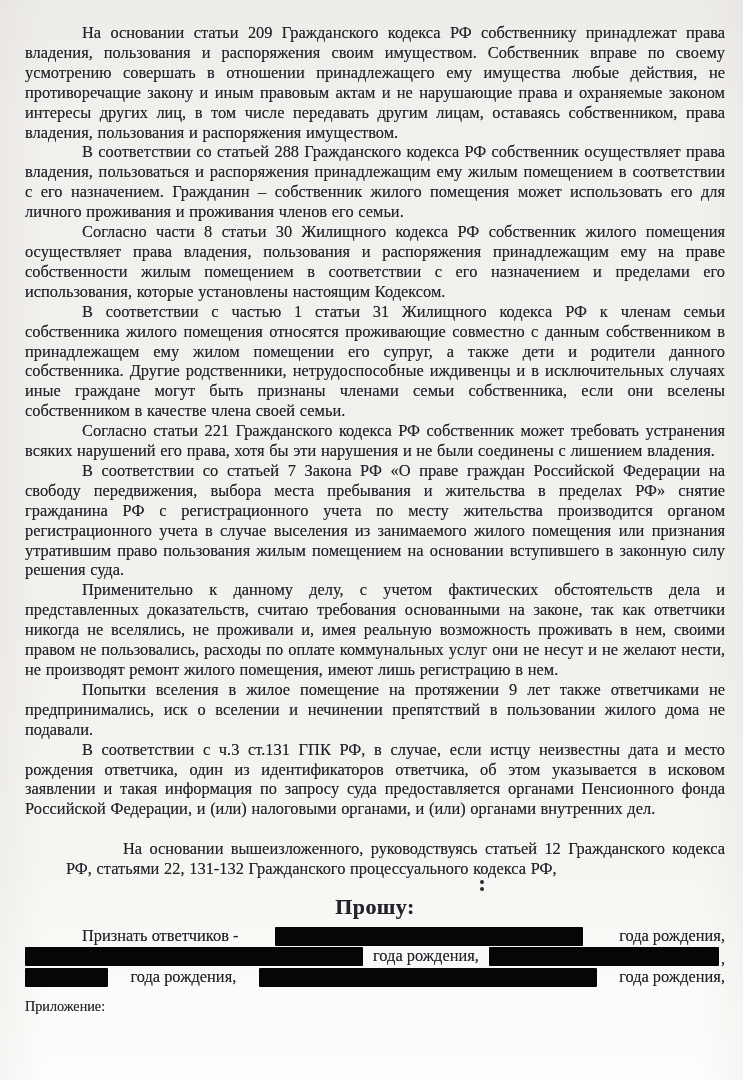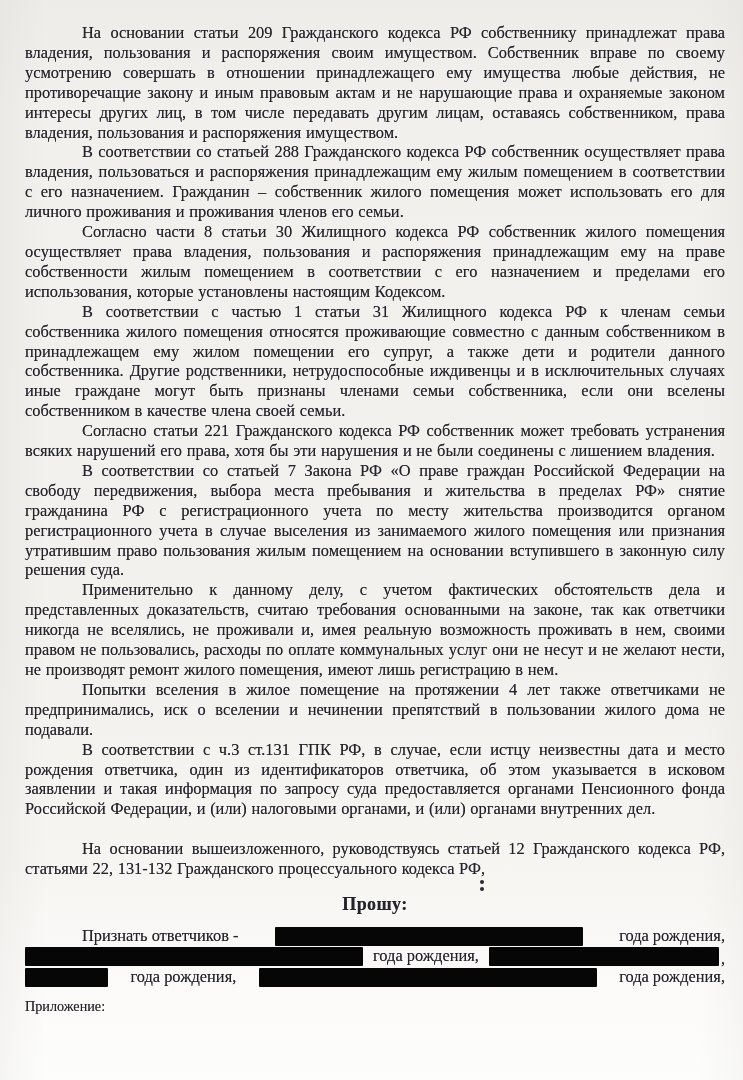--- a/index.html
+++ b/index.html
@@ -46,32 +46,33 @@
     margin: 0;
     font-size: 16.4px;
     line-height: 19.9px;
     text-align: justify;
     text-indent: 57px;
     word-spacing: 0.6px;
     text-shadow: 0 0 0.4px rgba(30,30,45,0.55);
   }
   .closing {
     margin-top: 20px;
+    margin-left: 41px;
   }
   .heading-row {
     position: relative;
     text-align: center;
     margin-top: 15px;
     margin-bottom: 9px;
     height: 22px;
   }
   .request-heading {
     display: inline-block;
     margin: 0;
-    font-size: 18px;
+    font-size: 22px;
     font-weight: 700;
     letter-spacing: 0.4px;
     text-shadow: 0 0 0.4px rgba(30,30,45,0.6);
   }
   .speck {
     position: absolute;
     left: 455px;
     top: -14px;
     width: 4px;
     height: 4px;
@@ -136,21 +137,21 @@
 <div class="page">
   <div class="content">
 
     <p class="para">На основании статьи 209 Гражданского кодекса РФ собственнику принадлежат права владения, пользования и распоряжения своим имуществом. Собственник вправе по своему усмотрению совершать в отношении принадлежащего ему имущества любые действия, не противоречащие закону и иным правовым актам и не нарушающие права и охраняемые законом интересы других лиц, в том числе передавать другим лицам, оставаясь собственником, права владения, пользования и распоряжения имуществом.</p>
     <p class="para">В соответствии со статьей 288 Гражданского кодекса РФ собственник осуществляет права владения, пользоваться и распоряжения принадлежащим ему жилым помещением в соответствии с его назначением. Гражданин – собственник жилого помещения может использовать его для личного проживания и проживания членов его семьи.</p>
     <p class="para">Согласно части 8 статьи 30 Жилищного кодекса РФ собственник жилого помещения осуществляет права владения, пользования и распоряжения принадлежащим ему на праве собственности жилым помещением в соответствии с его назначением и пределами его использования, которые установлены настоящим Кодексом.</p>
     <p class="para">В соответствии с частью 1 статьи 31 Жилищного кодекса РФ к членам семьи собственника жилого помещения относятся проживающие совместно с данным собственником в принадлежащем ему жилом помещении его супруг, а также дети и родители данного собственника. Другие родственники, нетрудоспособные иждивенцы и в исключительных случаях иные граждане могут быть признаны членами семьи собственника, если они вселены собственником в качестве члена своей семьи.</p>
     <p class="para">Согласно статьи 221 Гражданского кодекса РФ собственник может требовать устранения всяких нарушений его права, хотя бы эти нарушения и не были соединены с лишением владения.</p>
     <p class="para">В соответствии со статьей 7 Закона РФ «О праве граждан Российской Федерации на свободу передвижения, выбора места пребывания и жительства в пределах РФ» снятие гражданина РФ с регистрационного учета по месту жительства производится органом регистрационного учета в случае выселения из занимаемого жилого помещения или признания утратившим право пользования жилым помещением на основании вступившего в законную силу решения суда.</p>
     <p class="para">Применительно к данному делу, с учетом фактических обстоятельств дела и представленных доказательств, считаю требования основанными на законе, так как ответчики никогда не вселялись, не проживали и, имея реальную возможность проживать в нем, своими правом не пользовались, расходы по оплате коммунальных услуг они не несут и не желают нести, не производят ремонт жилого помещения, имеют лишь регистрацию в нем.</p>
-    <p class="para">Попытки вселения в жилое помещение на протяжении 4 лет также ответчиками не предпринимались, иск о вселении и нечинении препятствий в пользовании жилого дома не подавали.</p>
+    <p class="para">Попытки вселения в жилое помещение на протяжении 9 лет также ответчиками не предпринимались, иск о вселении и нечинении препятствий в пользовании жилого дома не подавали.</p>
     <p class="para">В соответствии с ч.3 ст.131 ГПК РФ, в случае, если истцу неизвестны дата и место рождения ответчика, один из идентификаторов ответчика, об этом указывается в исковом заявлении и такая информация по запросу суда предоставляется органами Пенсионного фонда Российской Федерации, и (или) налоговыми органами, и (или) органами внутренних дел.</p>
 
     <p class="para closing">На основании вышеизложенного, руководствуясь статьей 12 Гражданского кодекса РФ, статьями 22, 131-132 Гражданского процессуального кодекса РФ,</p>
 
     <div class="heading-row">
       <span class="speck"></span>
       <h3 class="request-heading">Прошу:</h3>
     </div>
 
     <div class="petition" id="petition">

